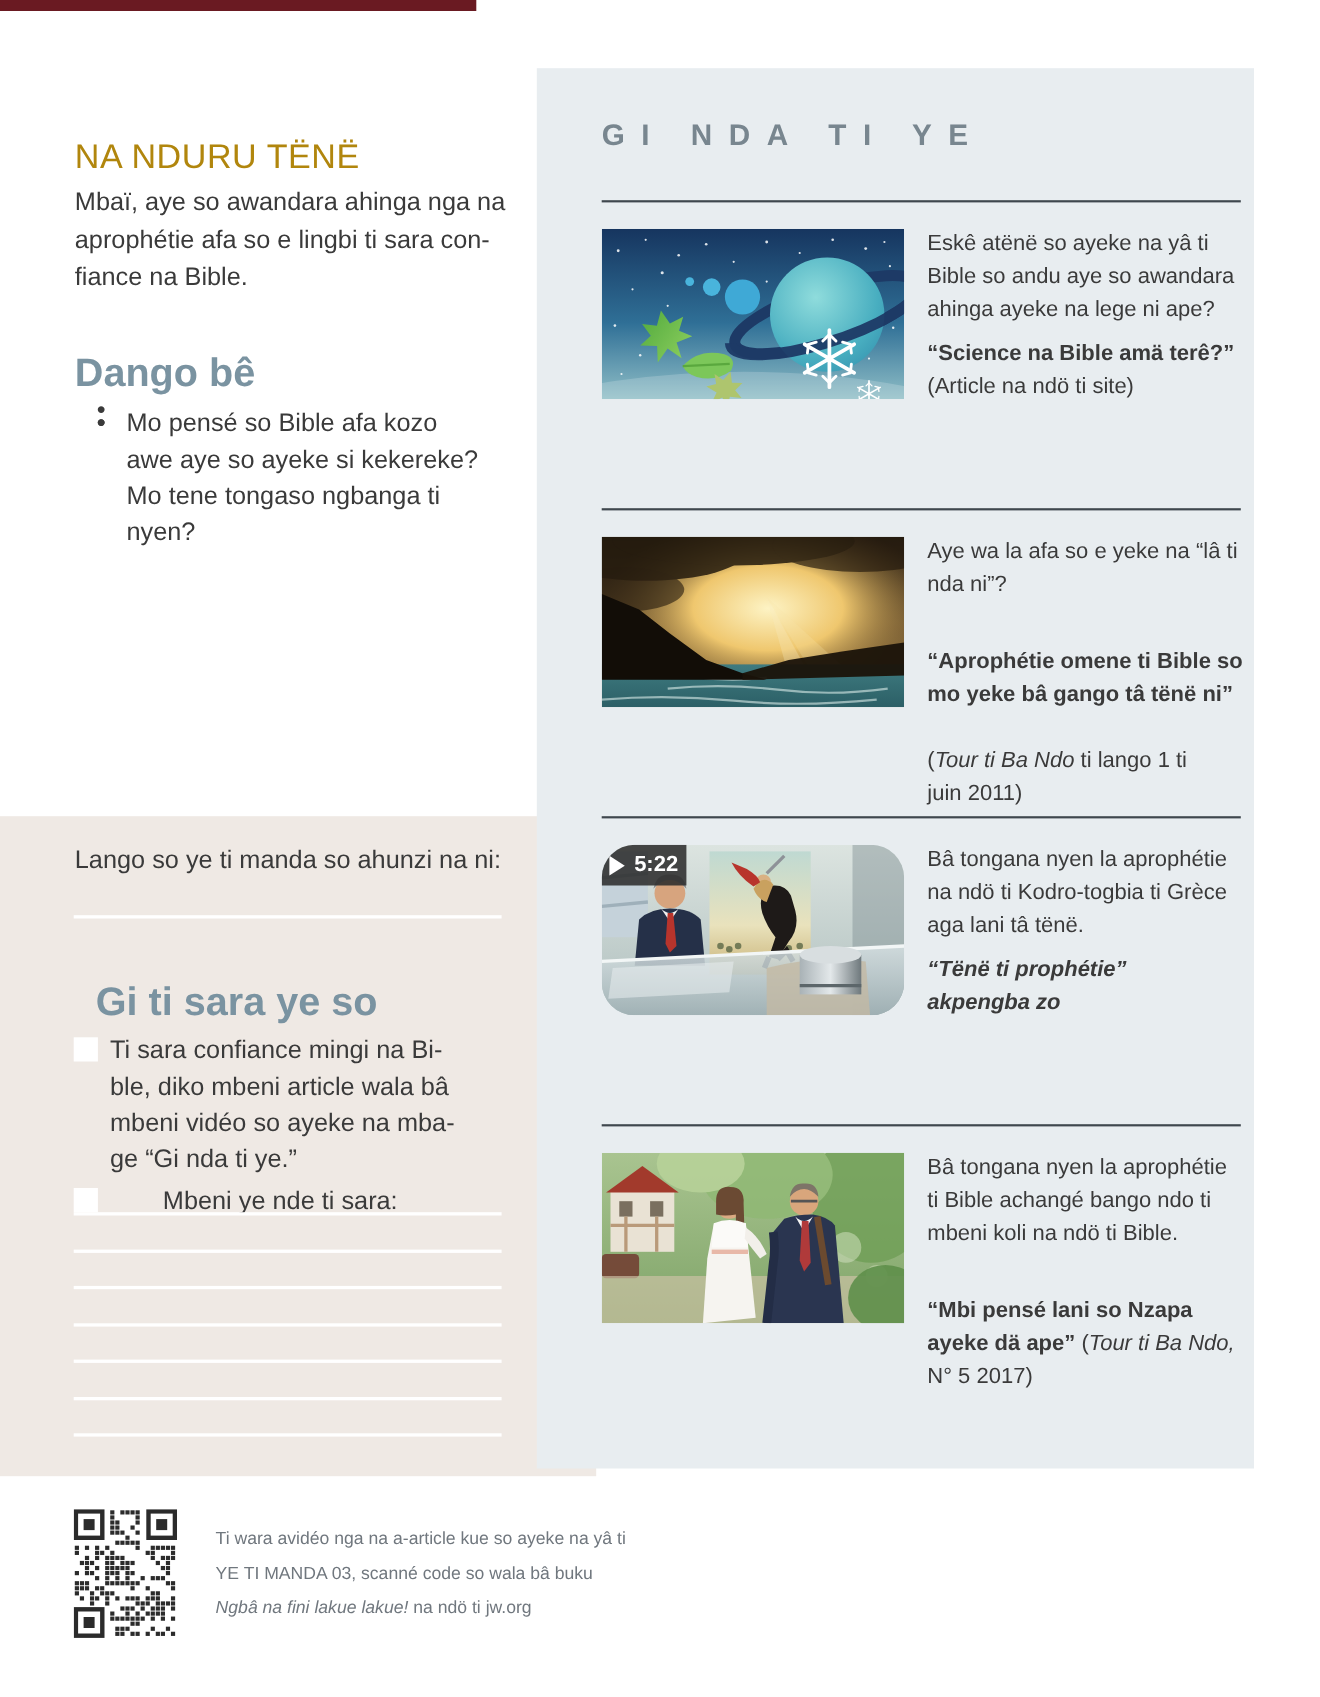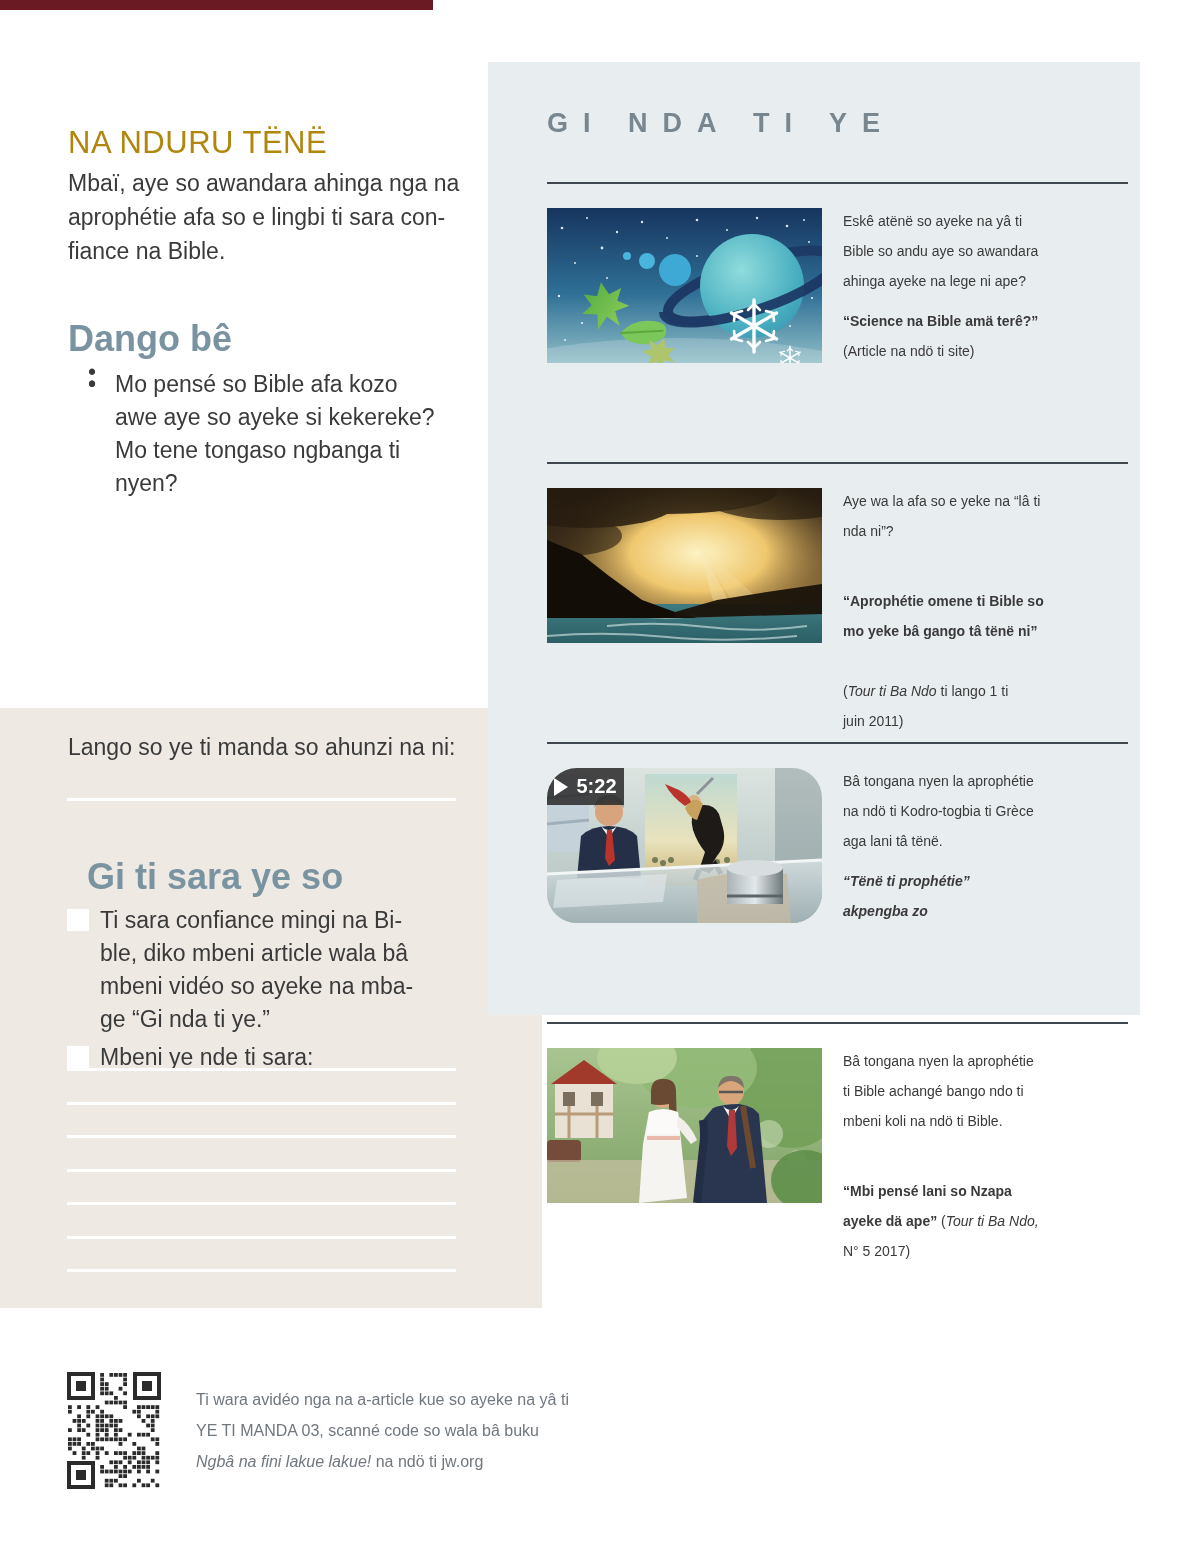--- a/index.html
+++ b/index.html
@@ -16,36 +16,36 @@
   
   .overview-title{position:absolute;left:68px;top:104px;font-size:31px;font-weight:normal;
     letter-spacing:.5px;color:#B1860D;}
   .overview-text{position:absolute;left:68px;top:166px;width:400px;font-size:23px;line-height:34px;}
   .reflect-title{position:absolute;left:68px;top:288px;font-size:36px;font-weight:600;color:#7A93A1;}
   .bullet-list{position:absolute;left:88px;top:356px;width:385px;margin:0;padding:0;list-style:none;}
   .bullet-list li{position:relative;padding-left:27px;margin-bottom:12px;font-size:23px;line-height:33px;}
   .bullet-list li .dot{position:absolute;left:0;top:0;font-size:23px;}
 
   
-  .worksheet{position:absolute;left:0;top:708px;width:542px;height:600px;background:#EFE9E4;}
+  .worksheet{position:absolute;left:0;top:742px;width:542px;height:600px;background:#EFE9E4;}
   .due-label{position:absolute;left:68px;top:23px;font-size:23px;line-height:32px;color:#3a3a3a;}
   .write-line{position:absolute;left:67px;width:389px;height:3px;background:#ffffff;}
   .goal-title{position:absolute;left:67px;top:118px;font-size:36px;font-weight:600;color:#7A93A1;margin-left:20px;}
   .task{position:absolute;left:67px;}
   .checkbox{position:absolute;left:0;top:5px;width:22px;height:22px;background:#ffffff;}
   .task-text{margin:0 0 0 33px;font-size:23px;line-height:33px;}
 
   
-  .dig-panel{position:absolute;left:488px;top:62px;width:652px;height:953px;background:#E8EDF0;}
+  .dig-panel{position:absolute;left:488px;top:62px;width:652px;height:1273px;background:#E8EDF0;}
   .dig-title{position:absolute;left:59px;top:46px;font-size:27px;font-weight:bold;
     letter-spacing:15px;color:#78868F;}
   .rule{position:absolute;left:59px;width:581px;height:2px;background:#3F474E;}
   .thumb{position:absolute;left:59px;width:275px;height:155px;overflow:hidden;}
   .thumb svg{display:block;}
-  .item-text{position:absolute;left:355px;width:297px;font-size:14px;line-height:30px;}
+  .item-text{position:absolute;left:355px;width:297px;font-size:20px;line-height:30px;}
   .item-text p{margin:0 0 10px 0;}
   .q{font-weight:normal;}
   .quote{font-weight:bold;}
   .quote-italic{font-weight:bold;font-style:italic;}
   .src-italic{font-style:italic;}
 
   
   .play-badge{position:absolute;left:0;top:0;width:77px;height:37px;background:rgba(45,45,45,.88);
     display:flex;align-items:center;justify-content:center;gap:8px;}
   .play-tri{width:0;height:0;border-top:9px solid transparent;border-bottom:9px solid transparent;
@@ -93,21 +93,21 @@
   <h2 class="goal-title">Gi ti sara ye so</h2>
 
   <div class="task" style="top:196px;width:391px;">
     <span class="checkbox"></span>
     <p class="task-text preline">Ti sara confiance mingi na Bi-
 ble, diko mbeni article wala bâ
 mbeni vidéo so ayeke na mba-
 ge “Gi nda ti ye.”</p>
   </div>
 
-  <div class="task" style="top:333px;width:391px;">
+  <div class="task" style="top:333px;width:391px;padding-left:48px;">
     <span class="checkbox"></span>
     <p class="task-text">Mbeni ye nde ti sara:</p>
   </div>
 
   <div class="write-line" style="top:360px;"></div>
   <div class="write-line" style="top:394px;"></div>
   <div class="write-line" style="top:427px;"></div>
   <div class="write-line" style="top:461px;"></div>
   <div class="write-line" style="top:494px;"></div>
   <div class="write-line" style="top:528px;"></div>

